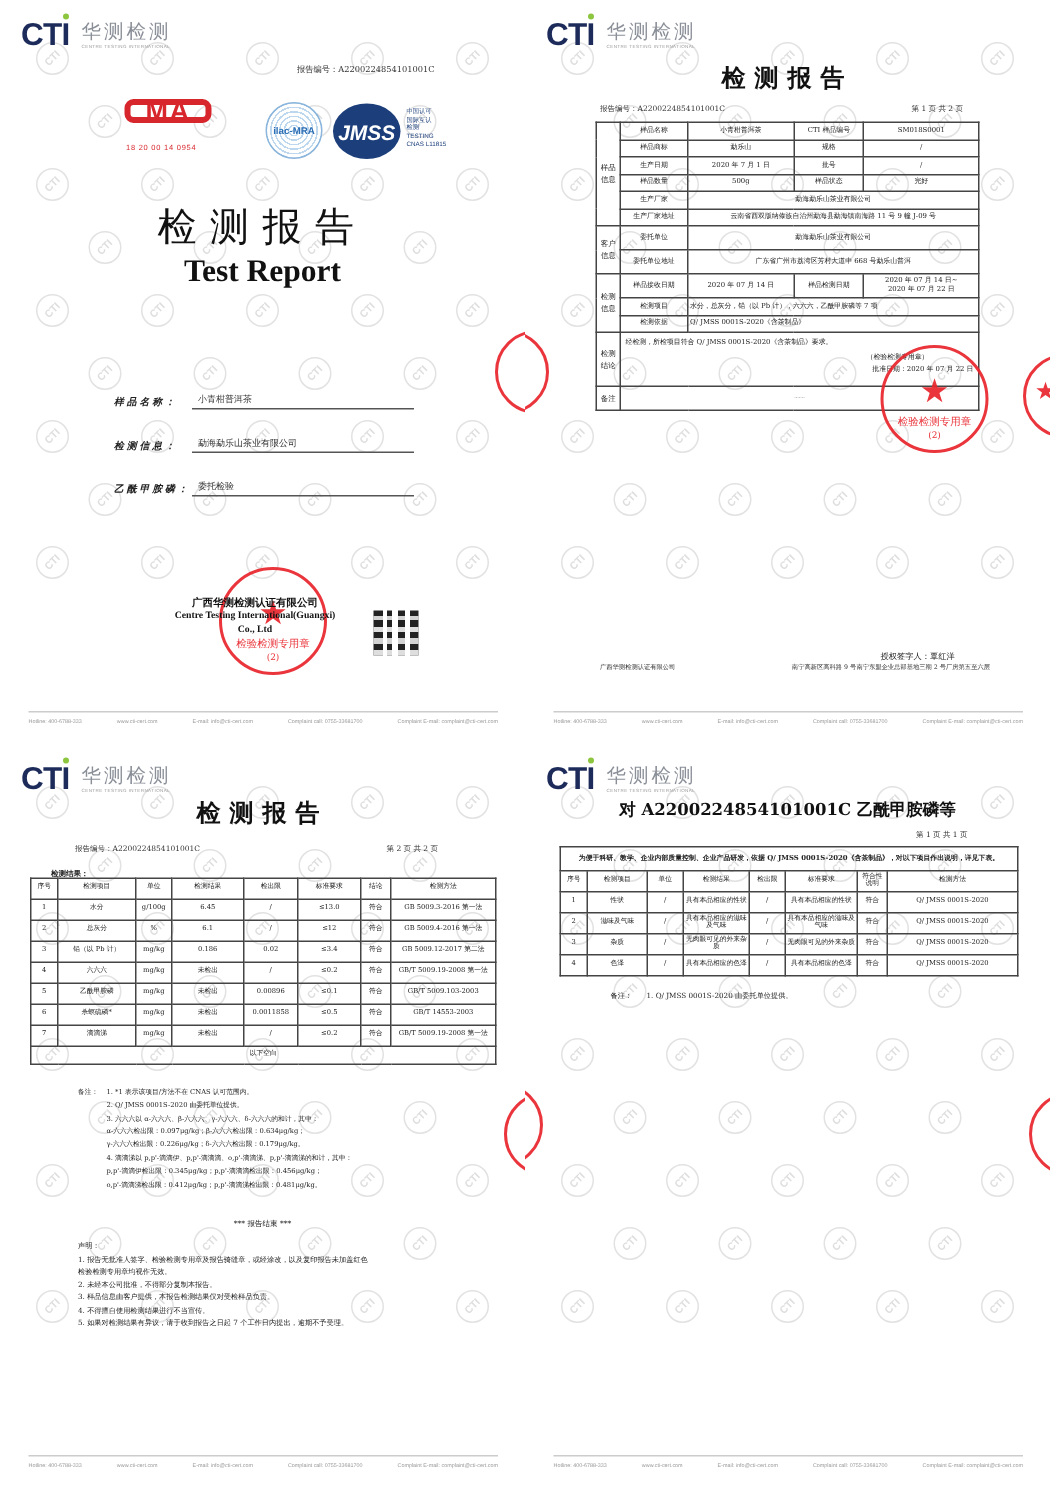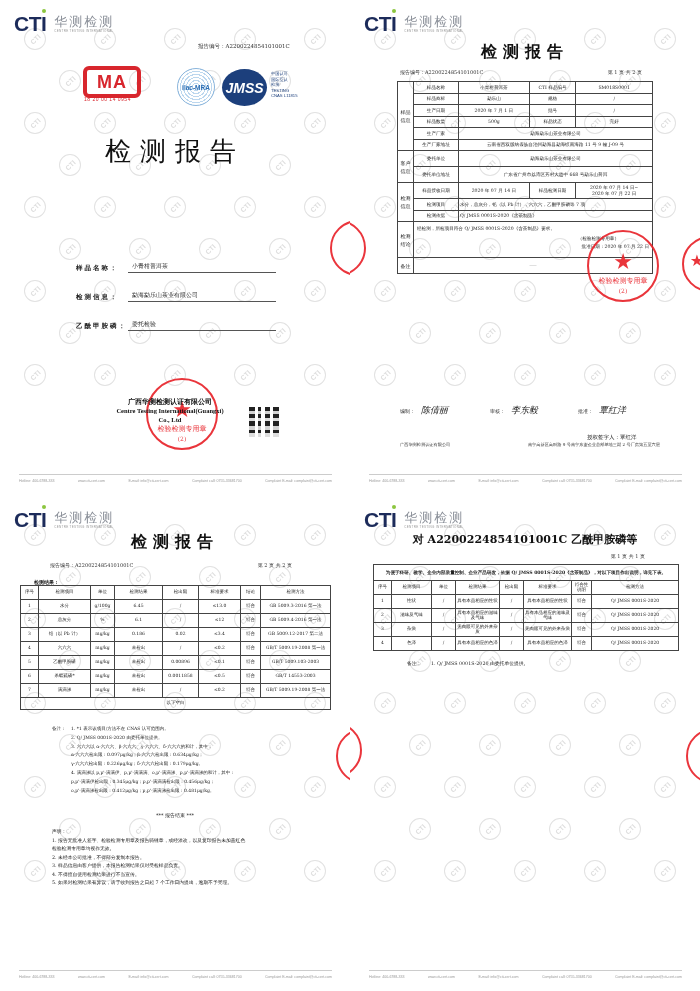--- a/index.html
+++ b/index.html
@@ -23,33 +23,33 @@
   .logo .cn { margin-left: 8px; display: flex; flex-direction: column; }
   .logo .cn .zh { font-family: "DejaVu Sans", sans-serif; font-size: 13px; color: #8a8f98; letter-spacing: 2px; line-height: 14px; }
   .logo .cn .en { font-family: "Liberation Sans", sans-serif; font-size: 3px; color: #999; letter-spacing: 0.3px; }
 
   .footer { position: absolute; left: 19px; right: 18px; bottom: 12px; border-top: 1px solid #ccc; padding-top: 4px;
             font-family: "Liberation Sans", sans-serif; font-size: 3.6px; color: #999; display: flex; justify-content: space-between; white-space: nowrap; }
 
   
   .p1 .reportno { position: absolute; left: 198px; top: 43px; font-size: 5.5px; color: #333; }
   .cma { position: absolute; left: 83px; top: 66px; width: 58px; height: 26px; }
-  .cma-box { width: 58px; height: 32px; border: 4px solid #d8262d; border-radius: 6px 6px 6px 6px; display: flex; align-items: center; justify-content: center;
+  .cma-box { width: 58px; height: 16px; border: 4px solid #d8262d; border-radius: 6px 6px 6px 6px; display: flex; align-items: center; justify-content: center;
              font-family: "Liberation Sans", sans-serif; font-weight: bold; font-size: 18px; color: #d8262d; letter-spacing: 1px; }
   .cma-num { position: absolute; left: 84px; top: 96px; font-family: "Liberation Sans", sans-serif; font-size: 5px; color: #d8262d; letter-spacing: 0.5px; }
   .ilac { position: absolute; left: 177px; top: 68px; width: 38px; height: 38px; border-radius: 50%;
           background: repeating-radial-gradient(circle, #bcd7ee 0 1px, #fff 1px 3px); border: 1px solid #8ab5dc;
           display: flex; align-items: center; justify-content: center; font-family: "Liberation Sans", sans-serif; font-size: 6.5px; font-weight: bold; color: #2c6fb5; }
   .cnas { position: absolute; left: 222px; top: 69px; width: 45px; height: 37px; border-radius: 50%; background: #1c3f7c;
           display: flex; align-items: center; justify-content: center; font-family: "Liberation Sans", sans-serif; font-style: italic; font-weight: bold; font-size: 14px; color: #fff; }
   .cnas-text { position: absolute; left: 271px; top: 71px; font-family: "Liberation Sans", sans-serif; font-size: 4.2px; color: #1c3f7c; line-height: 5.5px; }
   .p1 .title-zh { position: absolute; left: 0; right: 0; top: 134px; text-align: center; font-family: "DejaVu Serif", serif; font-size: 26px; letter-spacing: 9px; color: #111; }
   .p1 .title-en { position: absolute; left: 0; right: 0; top: 168px; text-align: center; font-family: "Liberation Serif", serif; font-weight: bold; font-size: 21px; color: #111; }
   .field { position: absolute; left: 76px; display: flex; align-items: flex-end; }
-  .field .lbl { font-size: 6.5px; font-weight: bold; width: 52px; letter-spacing: 2px; color: #222; }
+  .field .lbl { font-size: 6.5px; font-weight: bold; width: 52px; letter-spacing: 2px; color: #222; font-style: italic; }
   .field .val { width: 148px; border-bottom: 1px solid #555; font-size: 6px; color: #333; padding-left: 4px; padding-bottom: 1px; }
   .company { position: absolute; left: 110px; top: 397px; width: 120px; text-align: center; line-height: 9px; }
   .company .zh { font-size: 7px; font-weight: bold; color: #111; }
   .company .en { font-family: "Liberation Serif", serif; font-size: 6.5px; font-weight: bold; color: #111; }
   .qr { position: absolute; left: 249px; top: 407px; width: 30px; height: 30px;
         background:
           linear-gradient(90deg, #222 0 20%, #fff 20% 30%, #222 30% 40%, #fff 40% 55%, #222 55% 70%, #fff 70% 80%, #222 80% 100%);
         }
   .qr::after { content: ""; position: absolute; inset: 0;
         background: linear-gradient(0deg, rgba(255,255,255,.85) 0 12%, transparent 12% 25%, rgba(255,255,255,.8) 25% 38%, transparent 38% 52%, rgba(255,255,255,.85) 52% 64%, transparent 64% 78%, rgba(255,255,255,.8) 78% 88%, transparent 88% 100%); }
@@ -165,20 +165,21 @@
     </div>
   <div class="cnas-text">
     <div>中国认可</div>
     <div>国际互认</div>
     <div>检测</div>
     <div>TESTING</div>
     <div>CNAS L11815</div>
   </div>
 
   <div class="title-zh">检测报告</div>
+  <div class="title-en">Test Report</div>
 
   <div class="field" style="top:262px">
     <span class="lbl">样品名称：</span>
     <span class="val">小青柑普洱茶</span>
   </div>
   <div class="field" style="top:291px">
     <span class="lbl">检测信息：</span>
     <span class="val">勐海勐乐山茶业有限公司</span>
   </div>
   <div class="field" style="top:320px">
@@ -352,28 +353,20 @@
   <div class="seal" style="left:237px;top:230px;width:72px;height:72px;">
     <div class="star">★</div>
     <div class="bot">检验检测专用章</div>
     <div class="num">(2)</div>
   </div>
   <div class="seal" style="left:-40px;top:220px;width:56px;height:56px;"></div>
   <div class="seal" style="left:332px;top:236px;width:56px;height:56px;">
     <div class="star" style="font-size:16px;left:25%">★</div>
   </div>
 
-  <div class="sign-row">
-    <span>编制：</span>
-      <span class="sig">陈倩丽</span>
-    <span style="margin-left:42px">审核：</span>
-      <span class="sig">李东毅</span>
-    <span style="margin-left:40px">批准：</span>
-      <span class="sig">覃红洋</span>
-  </div>
   <div class="auth">授权签字人：覃红洋</div>
   <div class="addr-row">
     <span>广西华测检测认证有限公司</span>
     <span>南宁高新区高科路 9 号南宁东盟企业总部基地三期 2 号厂房第五至六层</span>
   </div>
 
   <div class="footer">
     <span>Hotline: 400-6788-333</span>
     <span>www.cti-cert.com</span>
     <span>E-mail: info@cti-cert.com</span>

